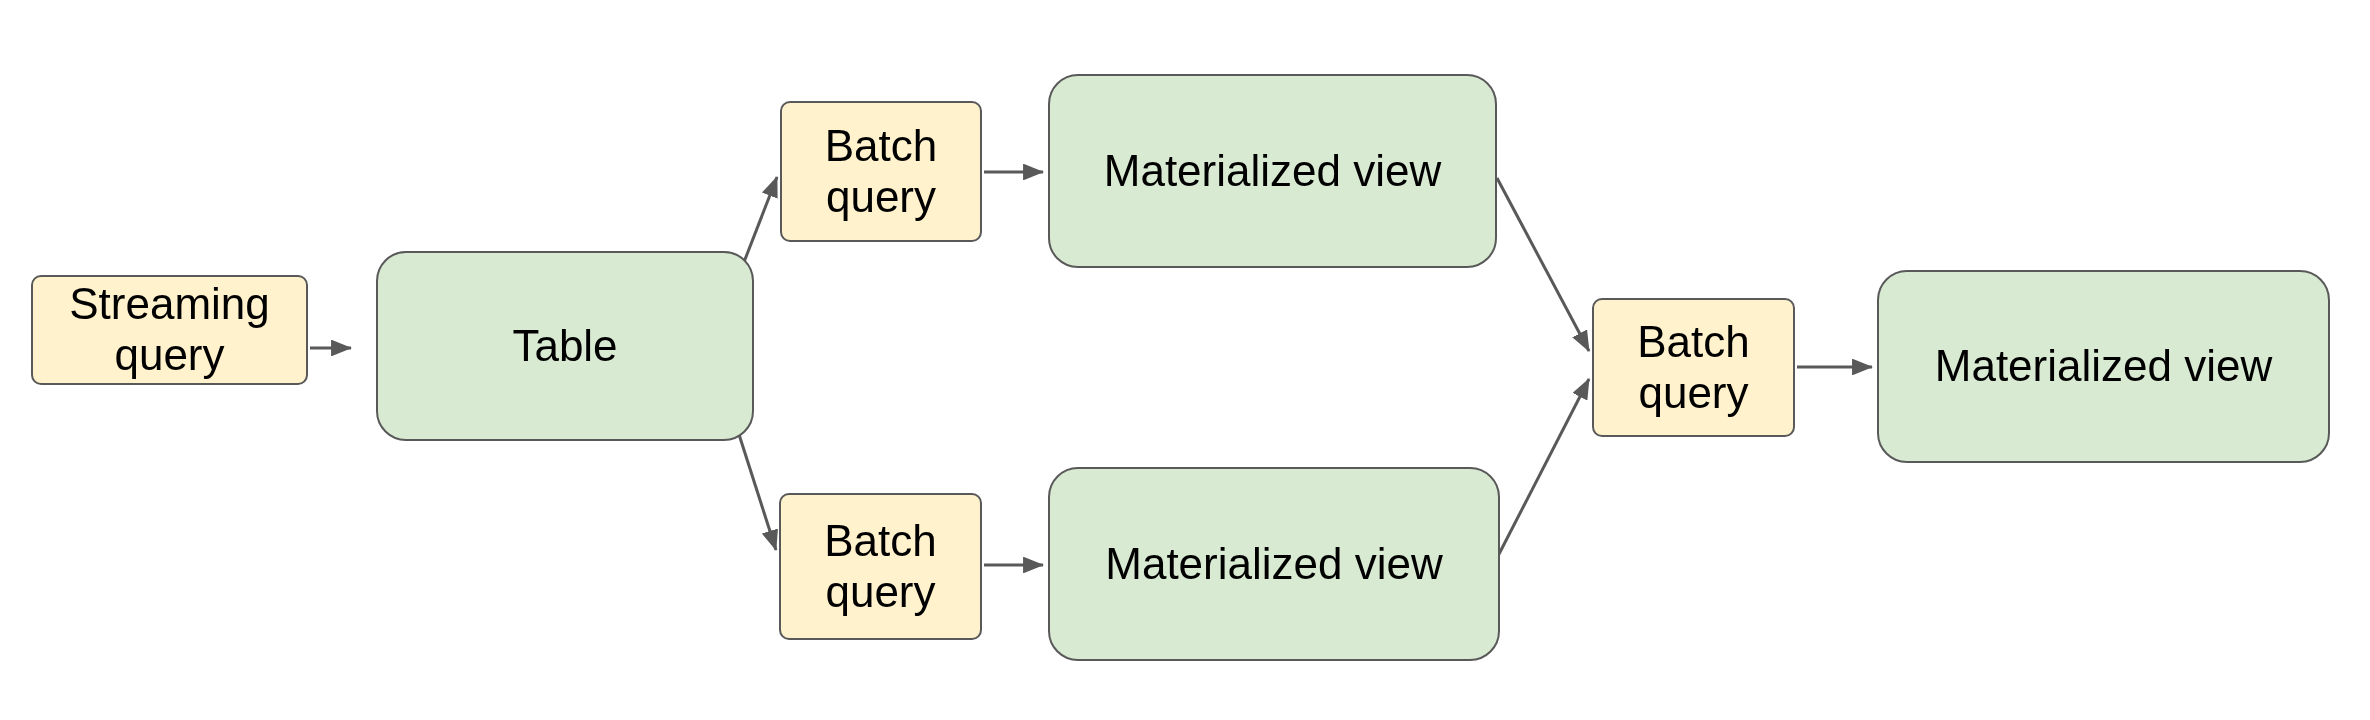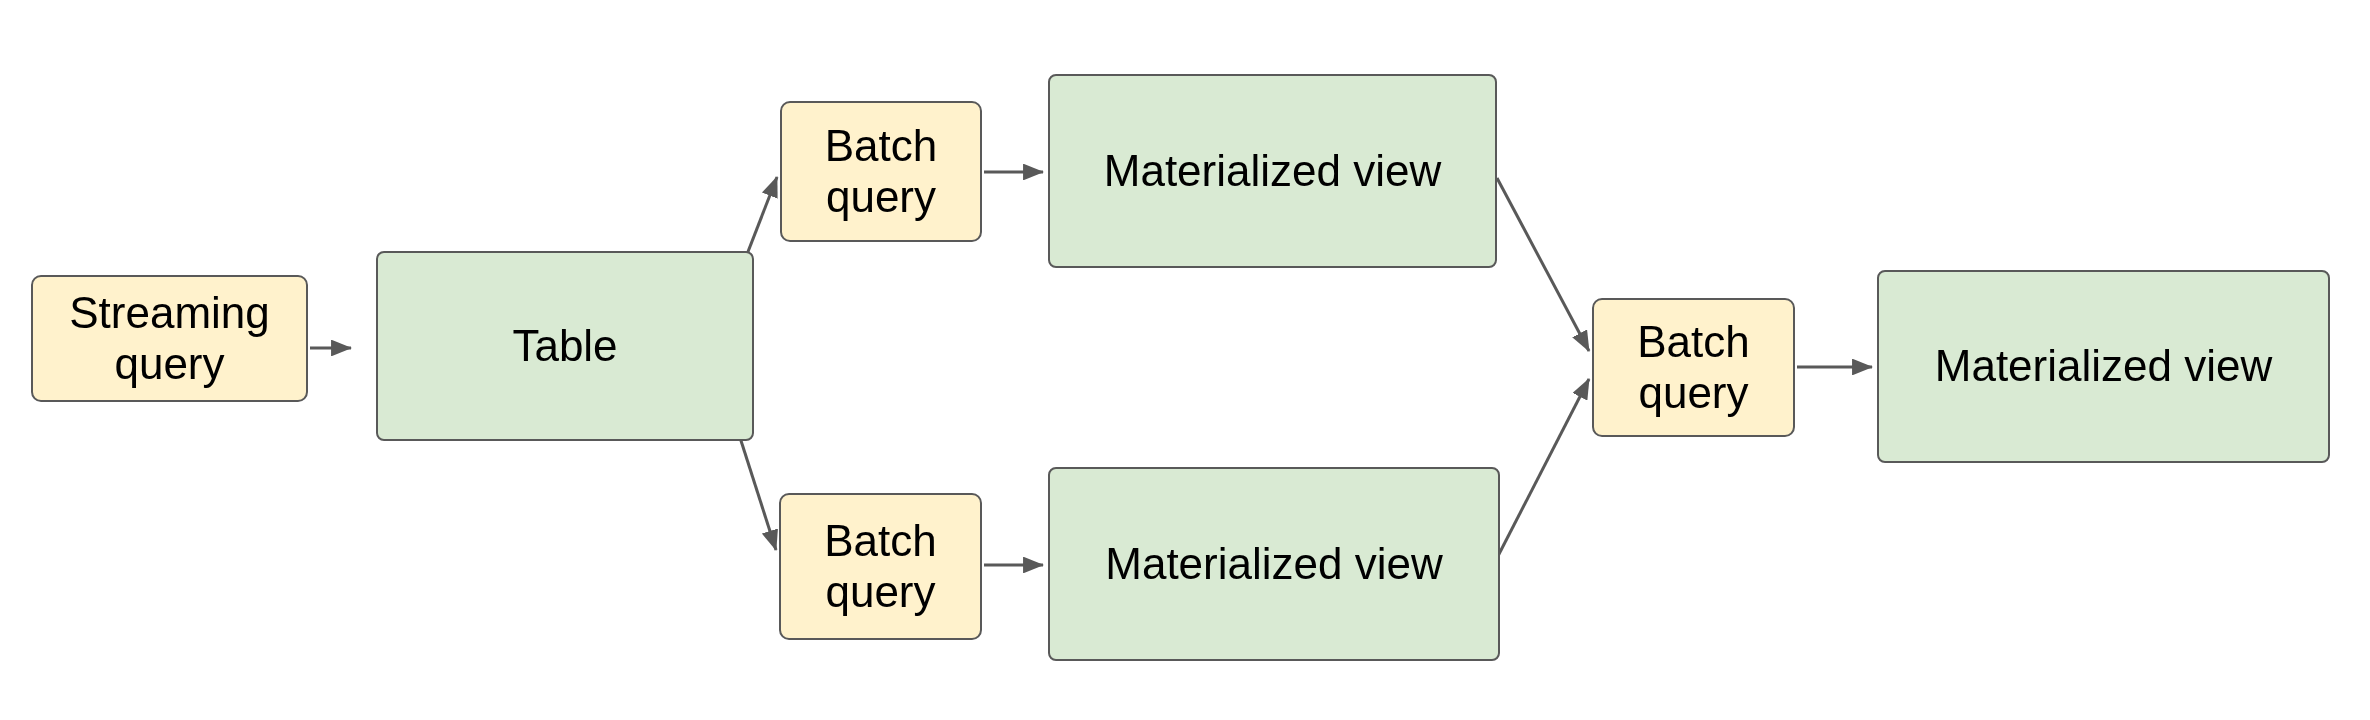--- a/index.html
+++ b/index.html
@@ -39,24 +39,24 @@
     white-space: pre-line;
   }
   .query {
     background: #fff2cc;
     border: 2.5px solid #595959;
     border-radius: 10px;
   }
   .store {
     background: #d9ead3;
     border: 2.5px solid #595959;
-    border-radius: 8px;
+    border-radius: 30px;
   }
   
-  #n-streaming   { left: 31px;   top: 275px; width: 277px; height: 127px; }
+  #n-streaming   { left: 31px;   top: 275px; width: 277px; height: 110px; }
   #n-table       { left: 376px;  top: 251px; width: 378px; height: 190px; }
   #n-batch-top   { left: 780px;  top: 101px; width: 202px; height: 141px; }
   #n-mv-top      { left: 1048px; top: 74px;  width: 449px; height: 194px; }
   #n-batch-bot   { left: 779px;  top: 493px; width: 203px; height: 147px; }
   #n-mv-bot      { left: 1048px; top: 467px; width: 452px; height: 194px; }
   #n-batch-right { left: 1592px; top: 298px; width: 203px; height: 139px; }
   #n-mv-right    { left: 1877px; top: 270px; width: 453px; height: 193px; }
 </style>
 </head>
 <body>

